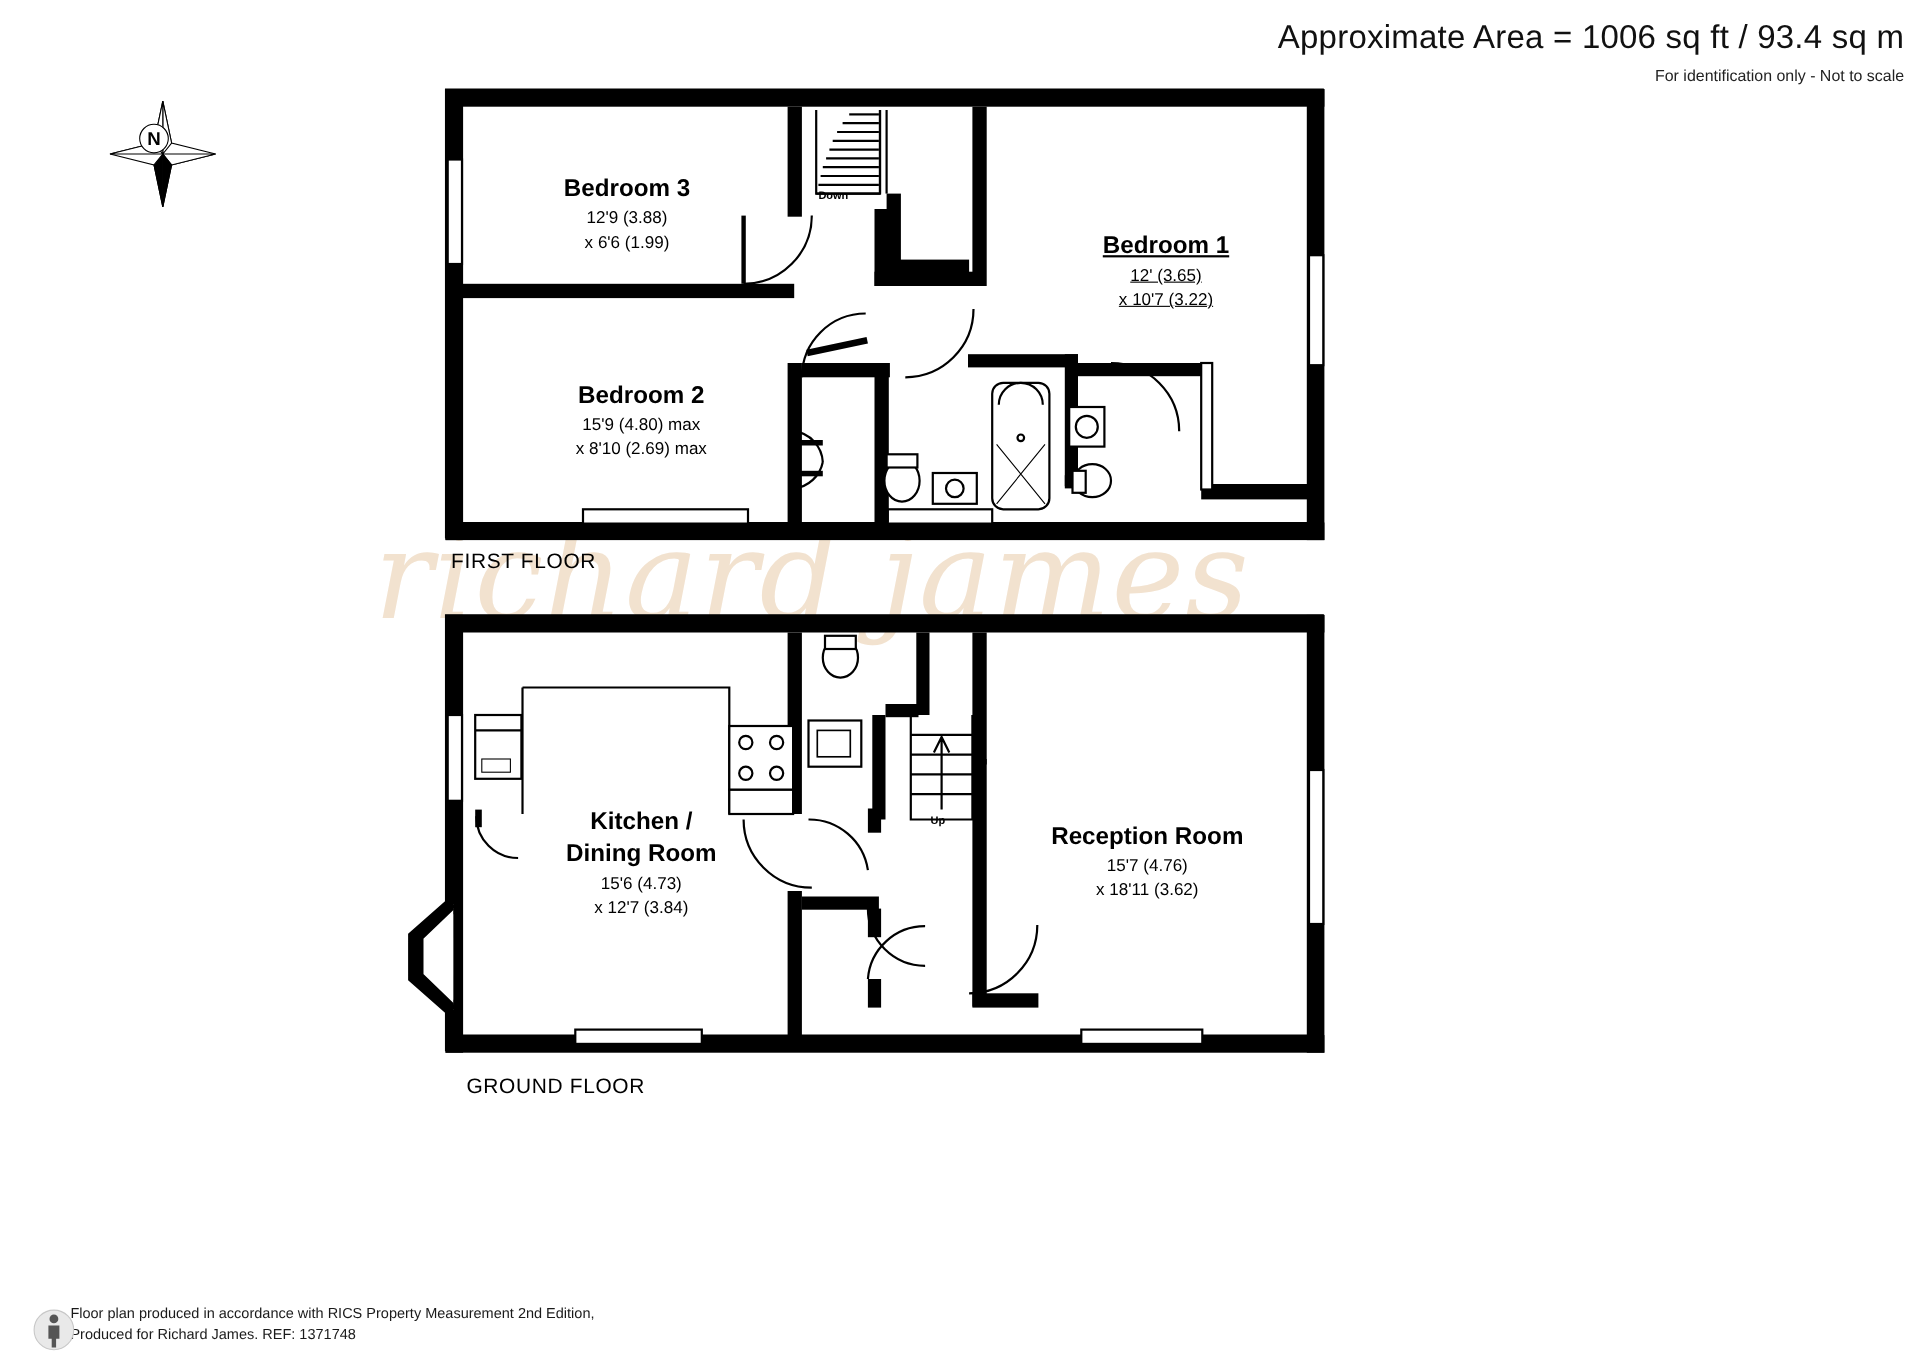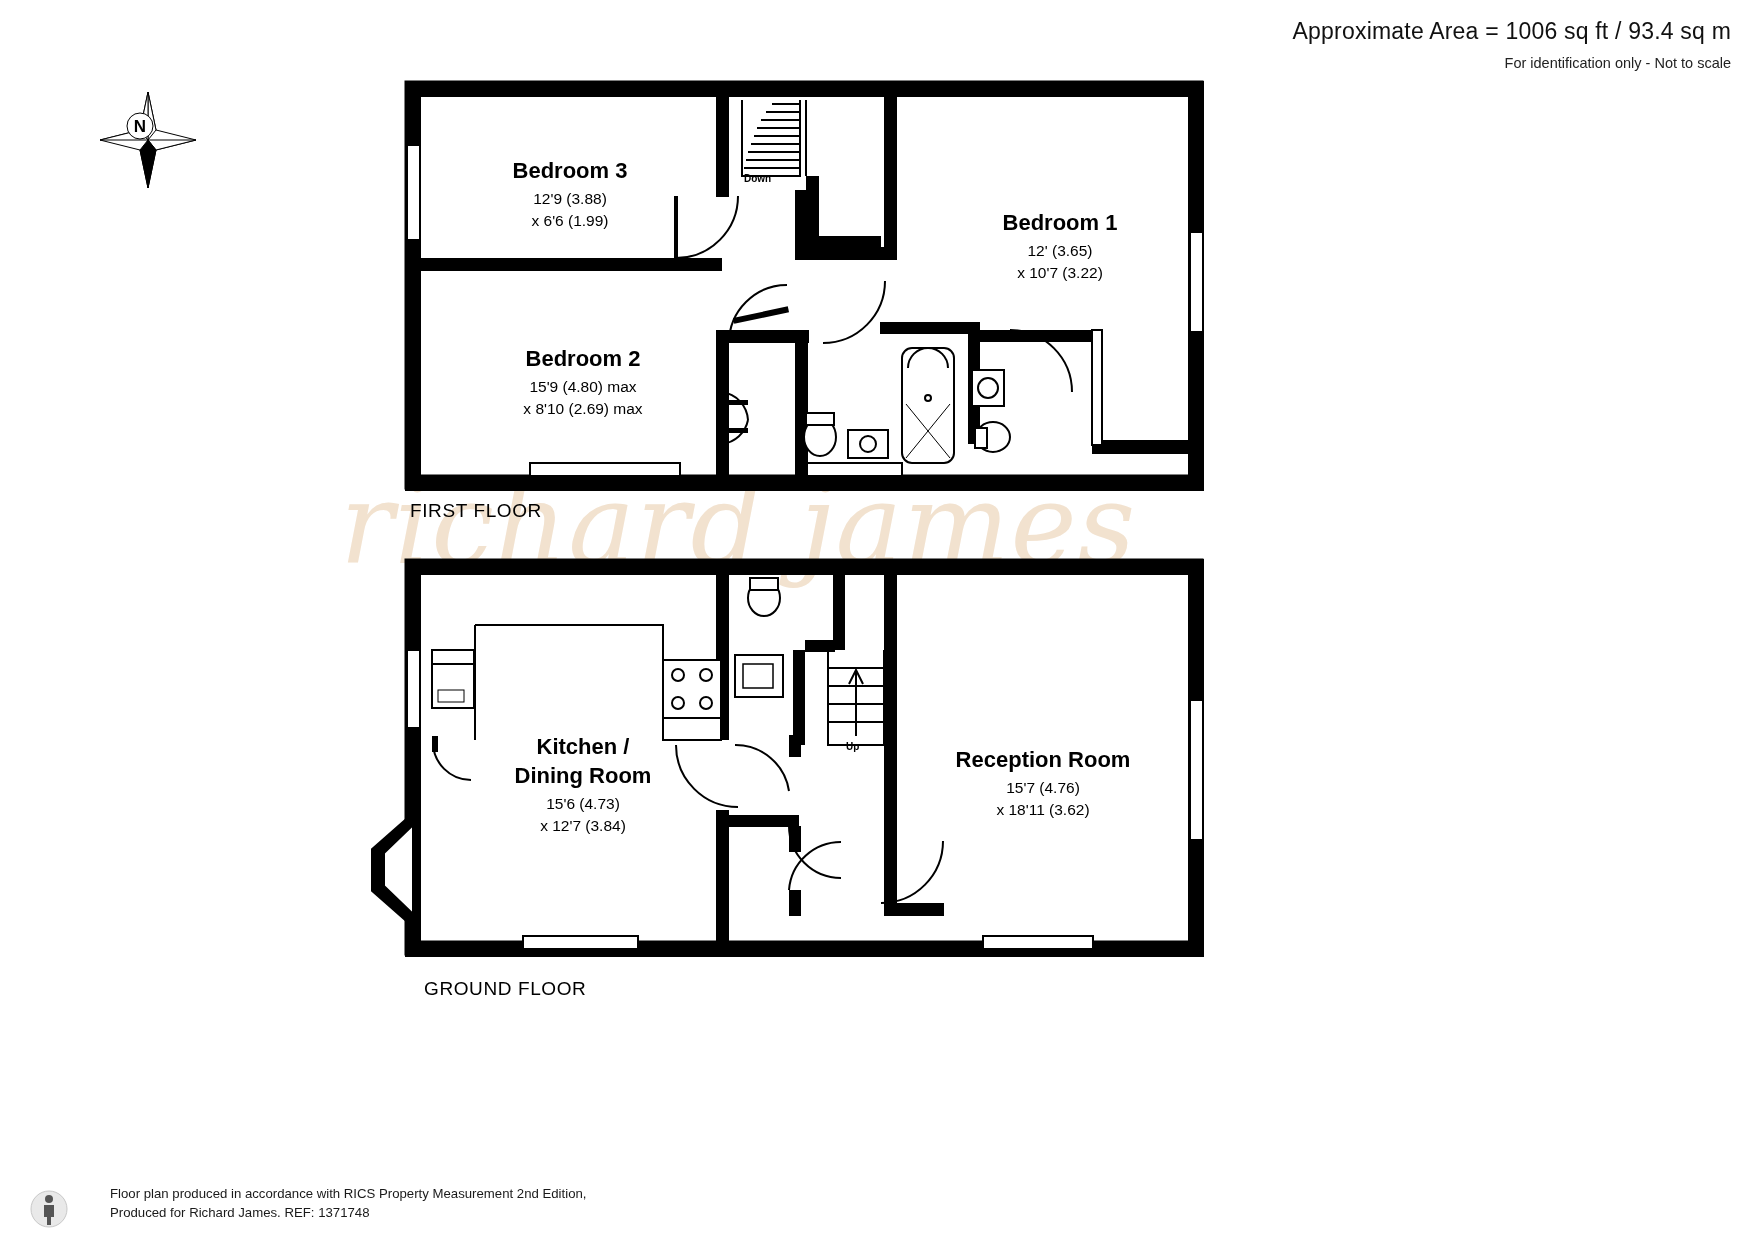--- a/index.html
+++ b/index.html
@@ -20,21 +20,21 @@
     inset: 0;
   }
   
   .area-header {
     position: absolute;
     right: 24px;
     top: 18px;
     text-align: right;
   }
   .area-title {
-    font-size: 23px;
+    font-size: 30px;
     letter-spacing: .2px;
     color: #111;
     white-space: nowrap;
   }
   .area-sub {
     font-size: 14.5px;
     margin-top: 10px;
     color: #222;
     white-space: nowrap;
   }
@@ -102,21 +102,21 @@
     line-height: 1.48;
     color: #1a1a1a;
   }
   .footer .rics-icon {
     position: absolute;
     left: 0;
     top: 2px;
     width: 38px;
     height: 46px;
   }
-  .footer .txt { margin-left: 80px; }
+  .footer .txt { margin-left: 34px; }
   .footer .nich { }
   svg.plan { position:absolute; left:0; top:0; }
 </style>
 </head>
 <body>
 
 <div class="plan-root">
 
   <div class="area-header">
     <div class="area-title">Approximate Area = 1006 sq ft / 93.4 sq m</div>
@@ -301,21 +301,21 @@
       <path d="M789 890 A 52 52 0 0 1 841 842" fill="none" stroke="#000" stroke-width="2"></path>
     </g>
   </svg>
 
   <div class="room" style="left:470px; top:155px; width:200px;">
     <span class="nm">Bedroom 3</span>
     <span class="d">12'9 (3.88)</span>
     <span class="d">x 6'6 (1.99)</span>
   </div>
 
-  <div class="room" style="left:960px; top:207px; width:200px;">
+  <div class="room" style="left:960px; top:207px; width:200px;text-decoration:underline;">
     <span class="nm">Bedroom 1</span>
     <span class="d">12' (3.65)</span>
     <span class="d">x 10'7 (3.22)</span>
   </div>
 
   <div class="room" style="left:483px; top:343px; width:200px;">
     <span class="nm">Bedroom 2</span>
     <span class="d">15'9 (4.80) max</span>
     <span class="d">x 8'10 (2.69) max</span>
   </div>

